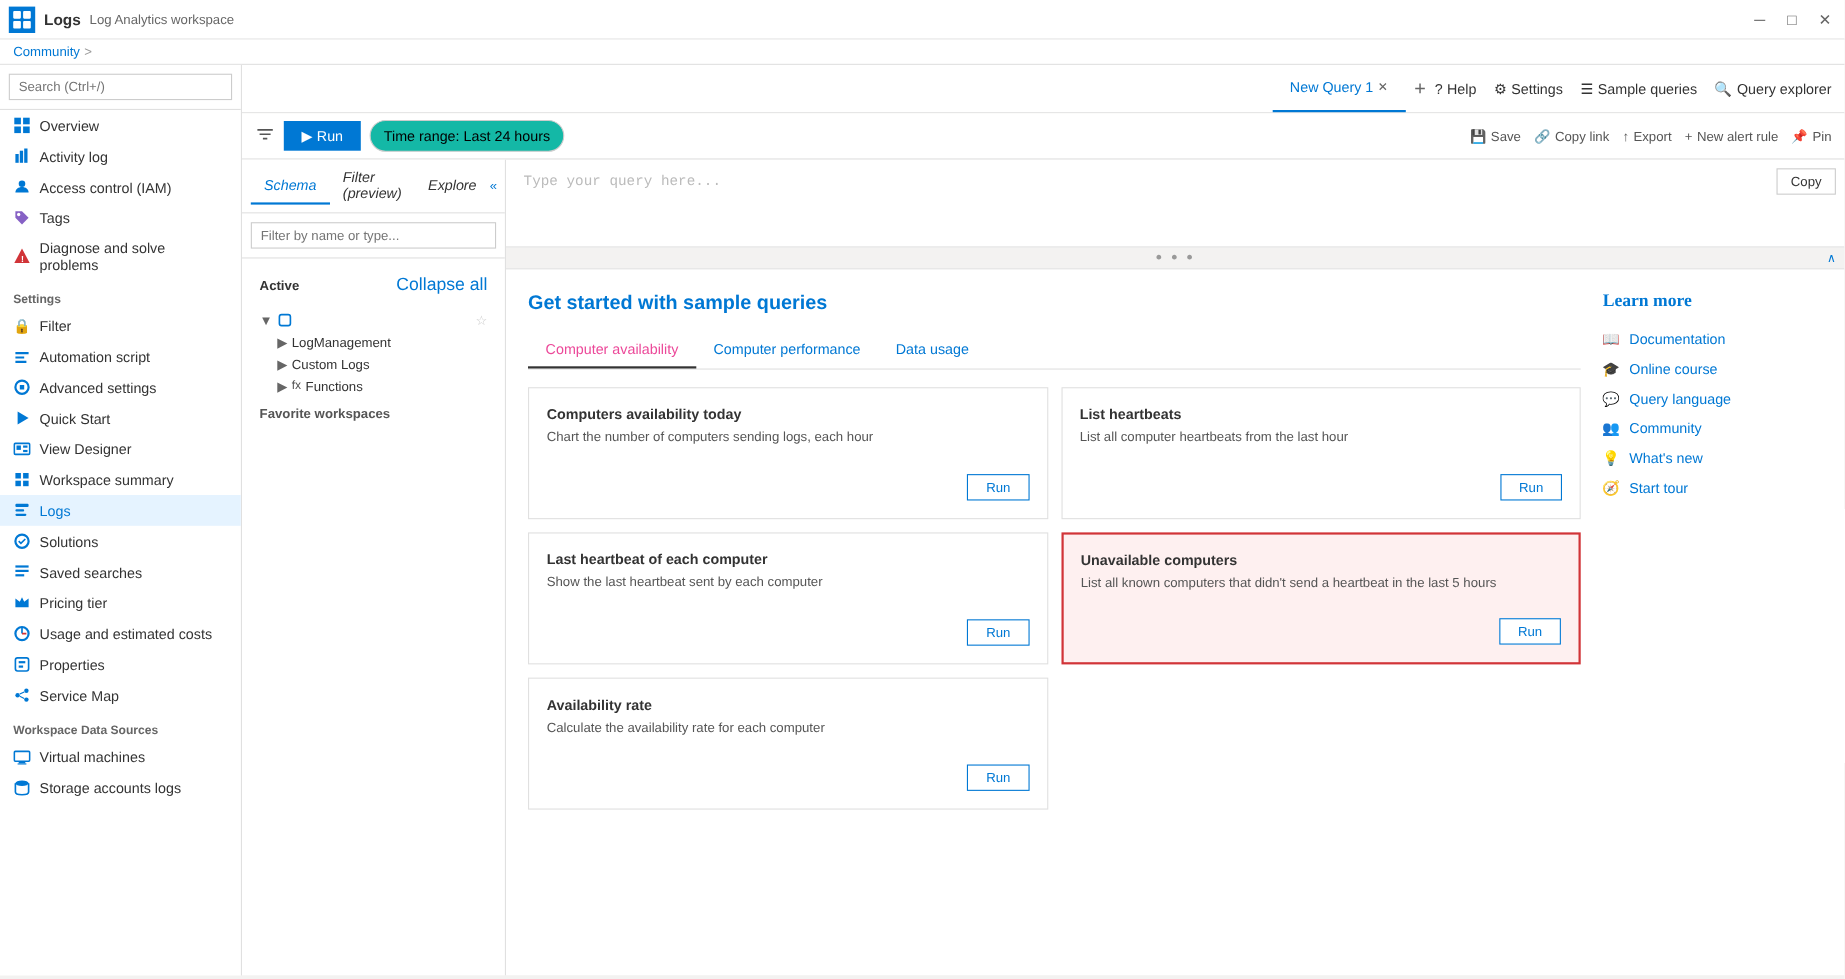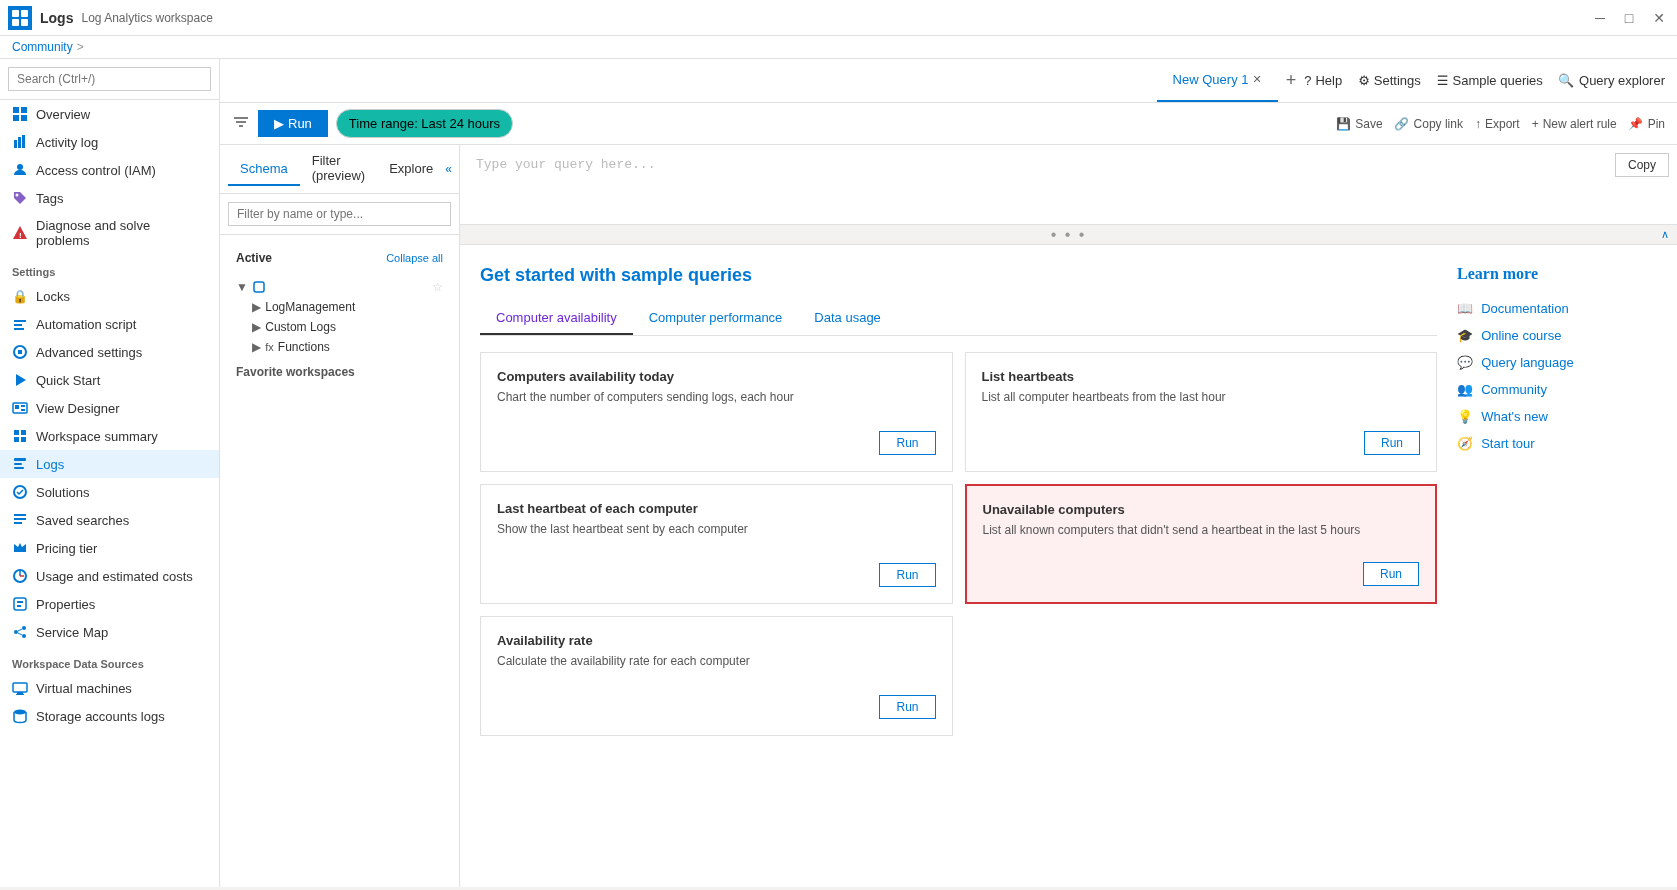--- a/index.html
+++ b/index.html
@@ -87,27 +87,28 @@
       width: 240px; min-width: 240px; border-right: 1px solid #e0e0e0;
       background: #fff; display: flex; flex-direction: column; overflow: hidden;
     }
     .schema-tabs {
       display: flex; border-bottom: 1px solid #e0e0e0; padding: 0 8px;
       align-items: center;
     }
     .schema-tab {
       padding: 8px 12px; font-size: 13px; cursor: pointer; color: #333;
       border-bottom: 2px solid transparent;
+      font-style: italic;
     }
     .schema-tab.active { color: #0078d4; border-bottom: 2px solid #0078d4; }
     .schema-tab-collapse { margin-left: auto; font-size: 12px; color: #0078d4; cursor: pointer; }
     .schema-search { padding: 8px; border-bottom: 1px solid #e0e0e0; }
     .schema-search input { width: 100%; padding: 4px 8px; border: 1px solid #ccc; font-size: 12px; }
     .schema-body { flex: 1; overflow-y: auto; padding: 8px; }
-    .schema-collapse-btn { display: flex; align-items: flex-start; gap: 4px; color: #0078d4; cursor: pointer; font-size: 11px; padding: 4px 8px; }
+    .schema-collapse-btn { display: flex; align-items: flex-start; gap: 4px; color: #0078d4; cursor: pointer; font-size: 16px; padding: 4px 8px; }
     .schema-section-label { font-size: 12px; font-weight: 600; padding: 4px 8px; color: #333; }
     .schema-tree-item { display: flex; align-items: center; gap: 4px; padding: 3px 8px; cursor: pointer; font-size: 12px; }
     .schema-tree-item .chevron { color: #666; }
     .schema-section { font-size: 12px; font-weight: 600; padding: 8px 8px 4px; color: #555; }
 
     
     .query-editor {
       flex: 1; display: flex; flex-direction: column; overflow: hidden;
     }
     .query-divider {
@@ -119,21 +120,21 @@
     
     .sample-queries-area {
       flex: 1; overflow-y: auto; background: #fff; padding: 20px;
     }
     .sample-queries-layout { display: flex; gap: 20px; }
     .sample-queries-main { flex: 1; }
     .sample-queries-sidebar { width: 200px; }
     .sample-queries-title { font-size: 18px; color: #0078d4; font-weight: 600; margin-bottom: 16px; }
     .sample-queries-tabs { display: flex; gap: 0; border-bottom: 1px solid #e0e0e0; margin-bottom: 16px; }
     .sample-tab { padding: 8px 16px; font-size: 13px; cursor: pointer; color: #0078d4; border-bottom: 2px solid transparent; }
-    .sample-tab.active { color: #6d28d9; border-bottom: 2px solid #333; }
+    .sample-tab.active { color: #ec4899; border-bottom: 2px solid #333; }
     .sample-cards { display: grid; grid-template-columns: 1fr 1fr; gap: 12px; }
     .sample-card {
       border: 1px solid #e0e0e0; padding: 16px; display: flex; flex-direction: column;
       min-height: 120px; background: #fff;
     }
     .sample-card.highlighted { border: 2px solid #d13438; background: #fef0f0; }
     .sample-card-title { font-size: 13px; font-weight: 600; margin-bottom: 6px; }
     .sample-card-desc { font-size: 12px; color: #555; flex: 1; }
     .sample-card-btn {
       align-self: flex-end; margin-top: 12px; padding: 4px 16px;
@@ -239,21 +240,21 @@
               <path d="M8 1l7 13H1z"></path>
               <text x="7" y="13" font-size="8" fill="white" font-weight="bold">!</text>
             </svg>
         </span>
         <span>Diagnose and solve problems</span>
       </div>
 
       <div class="sidebar-section-label">Settings</div>
       <div class="sidebar-item">
         <span class="sidebar-icon">🔒</span>
-        <span>Locks</span>
+        <span>Filter</span>
       </div>
       <div class="sidebar-item">
         <span class="sidebar-icon">
           <svg width="16" height="16" viewBox="0 0 16 16" fill="#0078d4">
               <path d="M2 4h12v2H2zm0 4h8v2H2zm0 4h10v2H2z"></path>
             </svg>
         </span>
         <span>Automation script</span>
       </div>
       <div class="sidebar-item">

